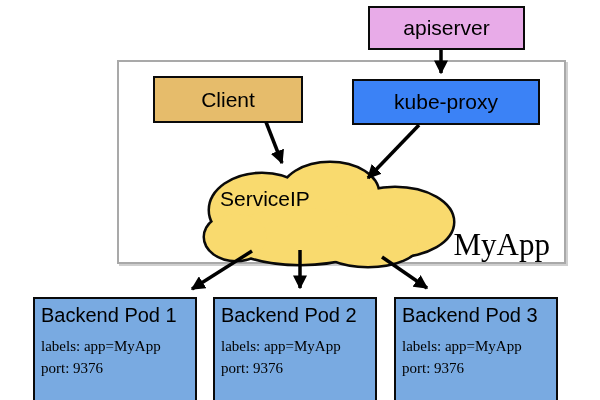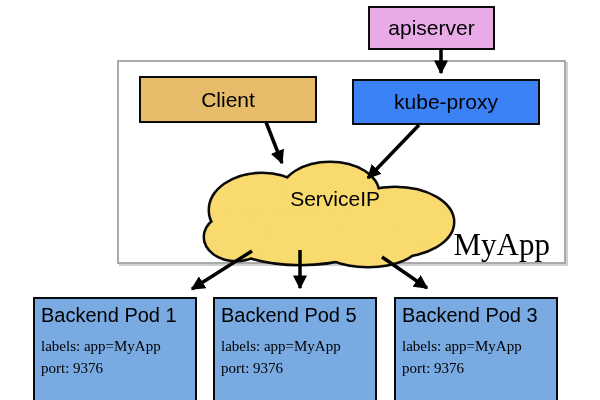--- a/index.html
+++ b/index.html
@@ -15,25 +15,25 @@
   .node-rect{
     position:absolute;left:117px;top:60px;width:449px;height:204px;
     border:2px solid #a9a9a9;box-sizing:border-box;background:transparent;
     box-shadow:2px 2px 0 #cfcfcf;
   }
   .node-label{
     position:absolute;right:14px;bottom:2px;
     font-family:"Liberation Serif","DejaVu Serif",serif;
     font-size:31px;line-height:1.0;
   }
-  .apiserver{left:368px;top:6px;width:127px;height:44px;}
-  .client{left:139px;top:76px;width:178px;height:47px;}
+  .apiserver{left:368px;top:6px;width:157px;height:44px;}
+  .client{left:153px;top:76px;width:150px;height:47px;}
   .kubeproxy{left:352px;top:79px;width:188px;height:46px;}
   .cloud-text{
-    position:absolute;width:160px;text-align:right;
+    position:absolute;width:160px;text-align:left;
     font-size:21px;line-height:1.0;
   }
   .cloud-line1{left:220px;top:188px;}
   .cloud-line2{left:216px;top:216px;}
   .pod{
     position:absolute;top:297px;width:164px;height:107px;
     border:2px solid #0a0a0a;box-sizing:border-box;
     padding:3px 5px 0 6px;
   }
   .pod1{left:33px;}
@@ -100,21 +100,21 @@
   </svg>
 
   <div class="cloud-text cloud-line1">ServiceIP</div>
 
   <div class="pod pod1" style="background-color: rgb(121, 170, 225);">
     <div class="pod-title">Backend Pod 1</div>
     <div class="pod-meta">labels: app=MyApp</div>
     <div class="pod-meta">port: 9376</div>
   </div>
   <div class="pod pod2" style="background-color: rgb(121, 170, 225);">
-    <div class="pod-title">Backend Pod 5</div>
+    <div class="pod-title">Backend Pod 2</div>
     <div class="pod-meta">labels: app=MyApp</div>
     <div class="pod-meta">port: 9376</div>
   </div>
   <div class="pod pod3" style="background-color: rgb(121, 170, 225);">
     <div class="pod-title">Backend Pod 3</div>
     <div class="pod-meta">labels: app=MyApp</div>
     <div class="pod-meta">port: 9376</div>
   </div>
 
 </div>

